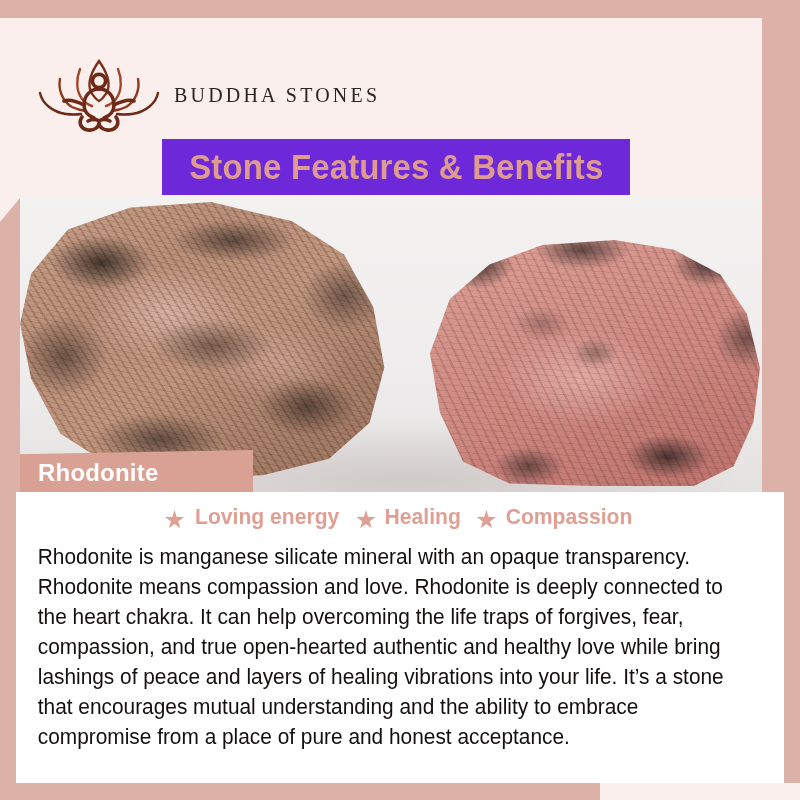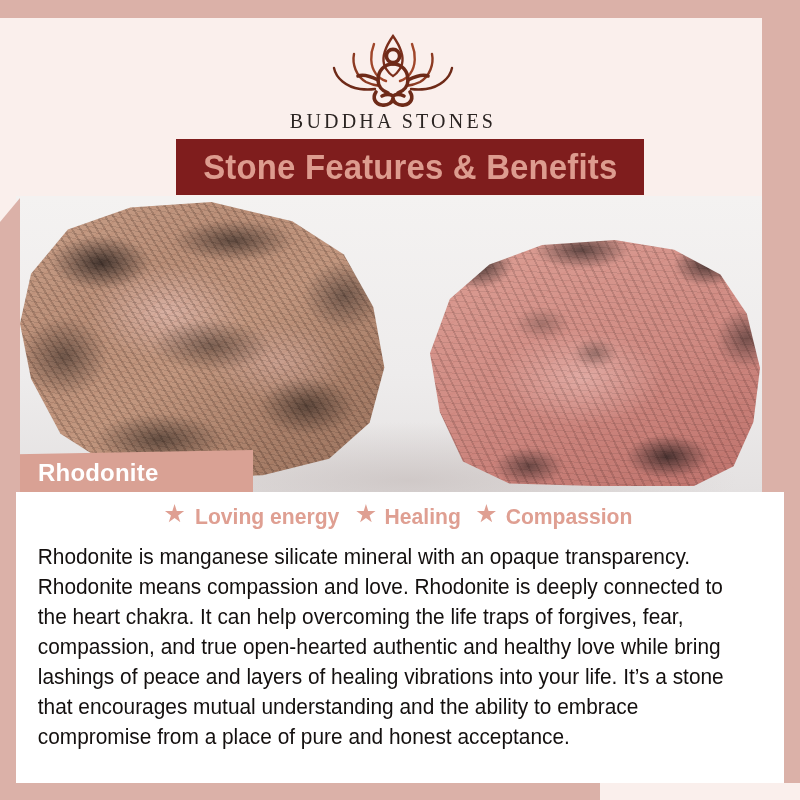--- a/index.html
+++ b/index.html
@@ -28,42 +28,42 @@
   .cream-br {
     position:absolute;
     left:600px; top:783px;
     width:200px; height:17px;
     background:#faefec;
   }
 
   
   .header {
     position:absolute;
-    left:0; top:22px;
+    left:0; top:29px;
     width:762px; height:122px;
-    display:flex; flex-direction:column;
+    display:flex; flex-direction:row;
     align-items:center; justify-content:flex-start;
     padding-top:8px;
     padding-left:24px;
   }
   .logo-mark { width:150px; height:78px; display:block; }
   .brand-name {
     margin-top:2px;
     font-family:"Liberation Serif", serif;
     font-size:20px;
     letter-spacing:3.2px;
     color:#2b2422;
   }
 
   
   .title-banner {
     position:absolute;
-    left:176px; top:139px;
+    left:162px; top:139px;
     width:468px; height:56px;
-    background:#7f1d1d;
+    background:#6d28d9;
     display:flex; align-items:center; justify-content:center;
   }
   .title-text {
     font-family:"Liberation Sans Narrow","Liberation Sans", sans-serif;
     font-weight:bold;
     font-size:35px;
     letter-spacing:0.2px;
     color:#dd9c8f;
     transform:scaleX(0.94);
     white-space:nowrap;
@@ -199,21 +199,21 @@
     padding:0 14px;
   }
 
   .benefits {
     display:flex; align-items:center; justify-content:center;
     gap:14px;
     height:46px;
     padding-top:4px;
   }
   .benefit {
-    display:flex; align-items:flex-start; gap:7px;
+    display:flex; align-items:flex-end; gap:7px;
   }
   .star {
     width:20px; height:20px; flex:none;
     background:#df9f92;
     clip-path: polygon(50% 0%, 61% 35%, 98% 35%, 68% 57%, 79% 91%,
                        50% 70%, 21% 91%, 32% 57%, 2% 35%, 39% 35%);
   }
   .benefit-label {
     font-family:"Liberation Sans Narrow","Liberation Sans", sans-serif;
     font-weight:bold;

